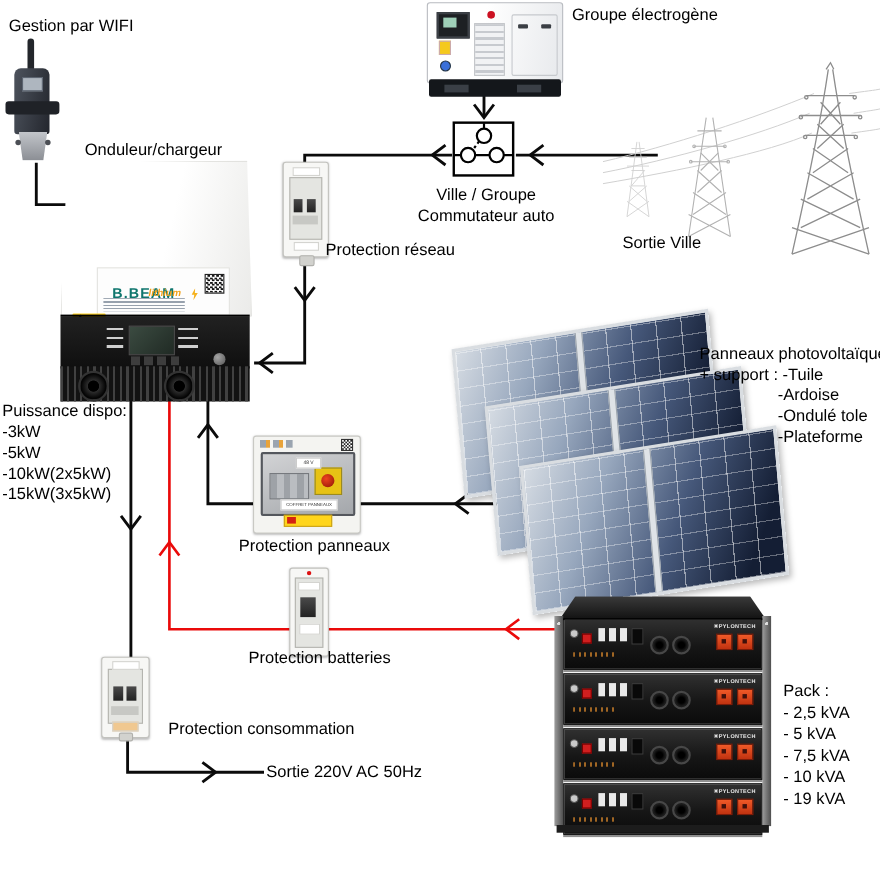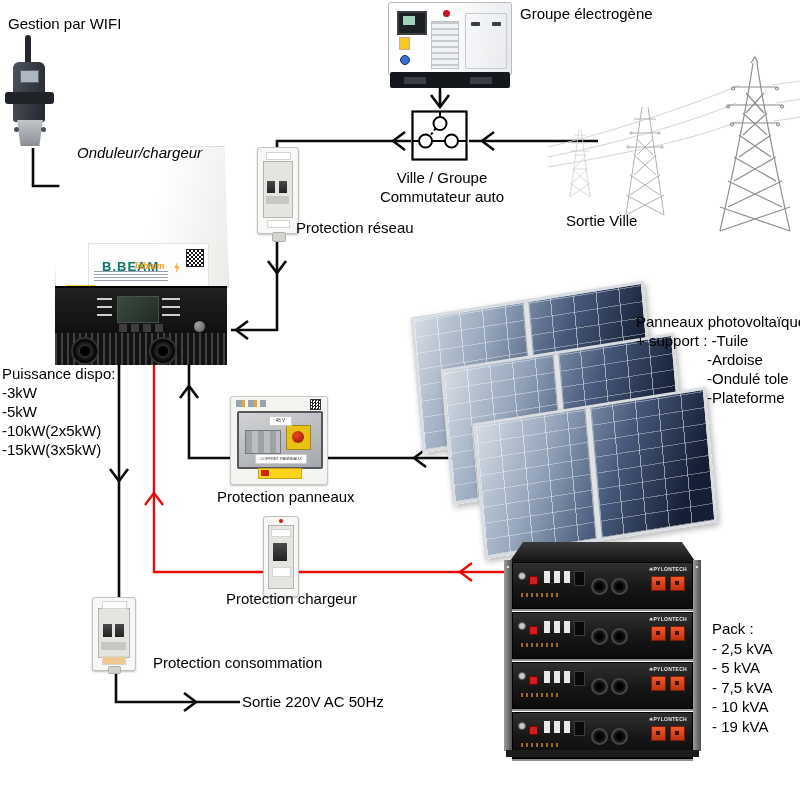--- a/index.html
+++ b/index.html
@@ -363,21 +363,21 @@
           <div class="abs m-rc" style="left:98px;"></div>
         <div class="abs m-oc" style="right:26px;"></div>
           <div class="abs m-oc" style="right:7px;"></div>
         <div class="m-brand"><span>✳</span><span>PYLONTECH</span></div>
       </div>
     </div>
     <div class="abs bat-base"></div>
   </div>
 
   <div class="lbl" style="left:8px;top:14px;">Gestion par WIFI</div>
-  <div class="lbl" style="left:77px;top:143px;font-style:italic;">Onduleur/chargeur</div>
+  <div class="lbl" style="left:77px;top:127px;">Onduleur/chargeur</div>
   <div class="lbl" style="left:520px;top:4px;">Groupe électrogène</div>
   <div class="lbl" style="left:368px;top:168px;width:148px;text-align:center;">
     <div>Ville / Groupe</div>
     <div>Commutateur auto</div>
   </div>
   <div class="lbl" style="left:566px;top:211px;">Sortie Ville</div>
   <div class="lbl" style="left:296px;top:218px;text-align:right;">Protection réseau</div>
 
   <div class="lbl txtblock" style="left:636px;top:312px;">
     <div>Panneaux photovoltaïques</div>
@@ -389,21 +389,21 @@
 
   <div class="lbl txtblock" style="left:2px;top:364px;">
     <div>Puissance dispo:</div>
     <div>-3kW</div>
     <div>-5kW</div>
     <div>-10kW(2x5kW)</div>
     <div>-15kW(3x5kW)</div>
   </div>
 
   <div class="lbl" style="left:217px;top:487px;">Protection panneaux</div>
-  <div class="lbl" style="left:226px;top:589px;">Protection chargeur</div>
+  <div class="lbl" style="left:226px;top:589px;">Protection batteries</div>
   <div class="lbl" style="left:153px;top:653px;">Protection consommation</div>
   <div class="lbl" style="left:242px;top:692px;">Sortie 220V AC 50Hz</div>
 
   <div class="lbl txtblock" style="left:712px;top:619px;line-height:19.5px;">
     <div>Pack :</div>
     <div>- 2,5 kVA</div>
     <div>- 5 kVA</div>
     <div>- 7,5 kVA</div>
     <div>- 10 kVA</div>
     <div>- 19 kVA</div>

